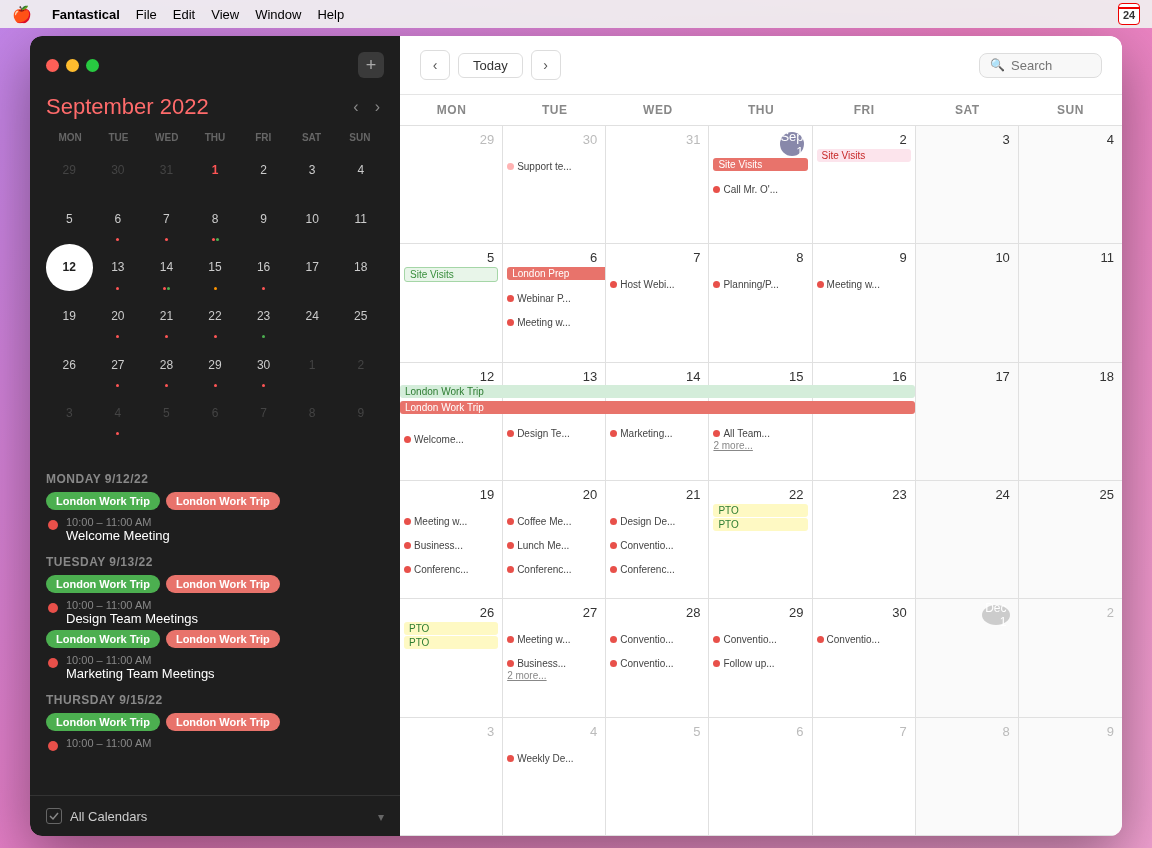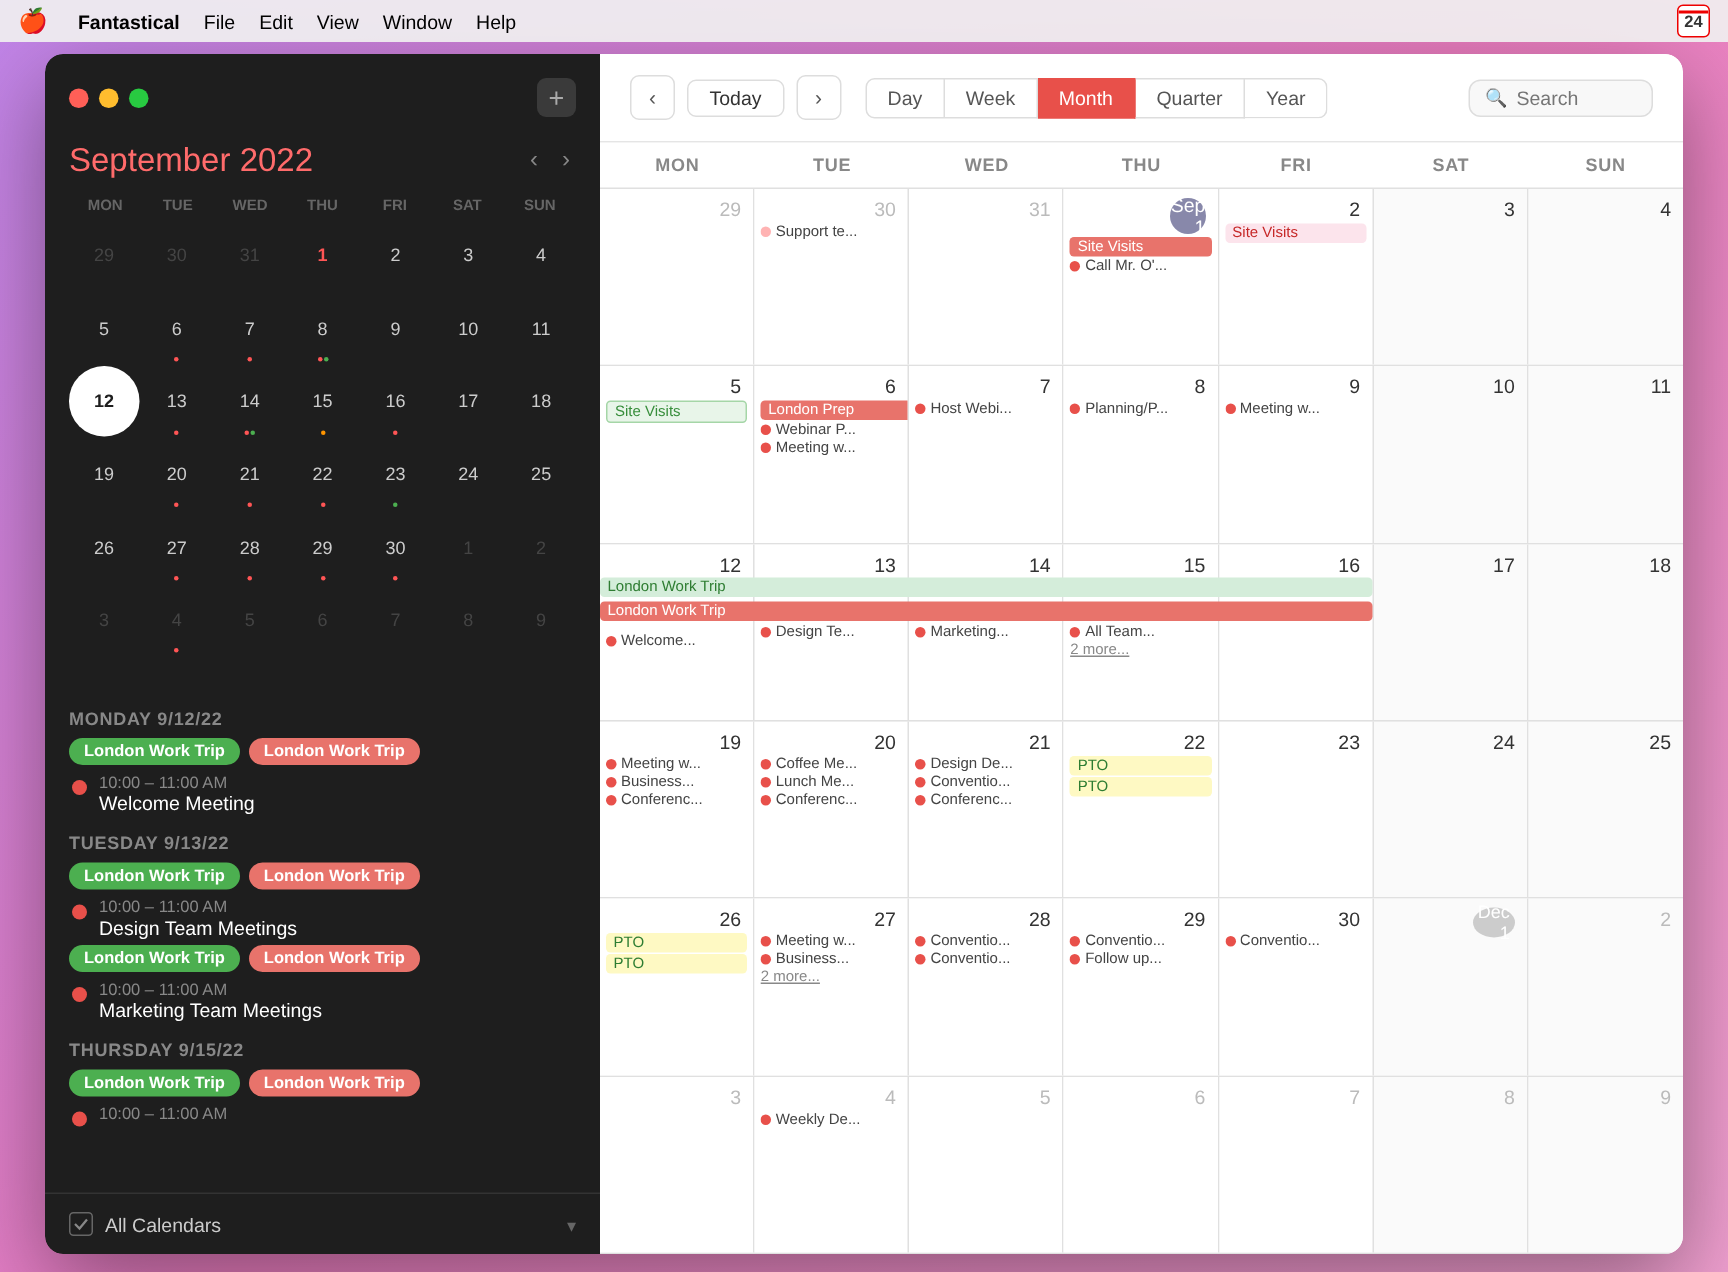--- a/index.html
+++ b/index.html
@@ -218,21 +218,21 @@
       font-size: 10px; padding: 1px 5px; border-radius: 3px; margin-bottom: 1px;
       white-space: nowrap; overflow: hidden; text-overflow: ellipsis;
       cursor: pointer;
     }
     .event-bar.green-outline { background: #e8f5e9; color: #388e3c; border: 1px solid #a5d6a7; }
     .event-bar.salmon-solid { background: #e8736b; color: white; }
     .event-bar.pink-outline { background: #fce4ec; color: #c62828; }
     .event-bar.green-solid { background: #fef9c3; color: #2e7d32; }
     .event-dot-row { display: flex; align-items: center; gap: 3px; margin-bottom: 1px; font-size: 10px; color: #444; overflow: hidden; }
     .event-dot-row .edot { width: 7px; height: 7px; border-radius: 50%; flex-shrink: 0; }
-    .event-dot-row span { white-space: nowrap; overflow: hidden; text-overflow: ellipsis; }
+    .event-dot-row span { white-space: nowrap; overflow: hidden; text-overflow: ellipsis; margin-top: 12px; }
     .more-link { font-size: 10px; color: #888; margin-top: 1px; cursor: pointer; text-decoration: underline; }
   </style>
 </head>
 <body>
 
 <div class="menubar">
   <span class="menubar-apple">🍎</span>
   <span class="menubar-app">Fantastical</span>
   <span class="menubar-item">File</span>
   <span class="menubar-item">Edit</span>
@@ -431,27 +431,20 @@
       <span class="footer-chevron">▾</span>
     </div>
   </div>
 
   <div class="main-cal">
 
     <div class="main-toolbar">
       <button class="nav-btn">‹</button>
       <button class="today-btn">Today</button>
       <button class="nav-btn">›</button>
-      <div class="view-tabs">
-        <button class="view-tab">Day</button>
-        <button class="view-tab">Week</button>
-        <button class="view-tab active">Month</button>
-        <button class="view-tab">Quarter</button>
-        <button class="view-tab">Year</button>
-      </div>
       <div class="search-box">
         <span class="search-icon">🔍</span>
         <input class="search-input" placeholder="Search" type="text" style="">
       </div>
     </div>
 
     <div class="cal-grid">
 
       <div class="cal-dow-row">
         <div class="cal-dow">MON</div>

